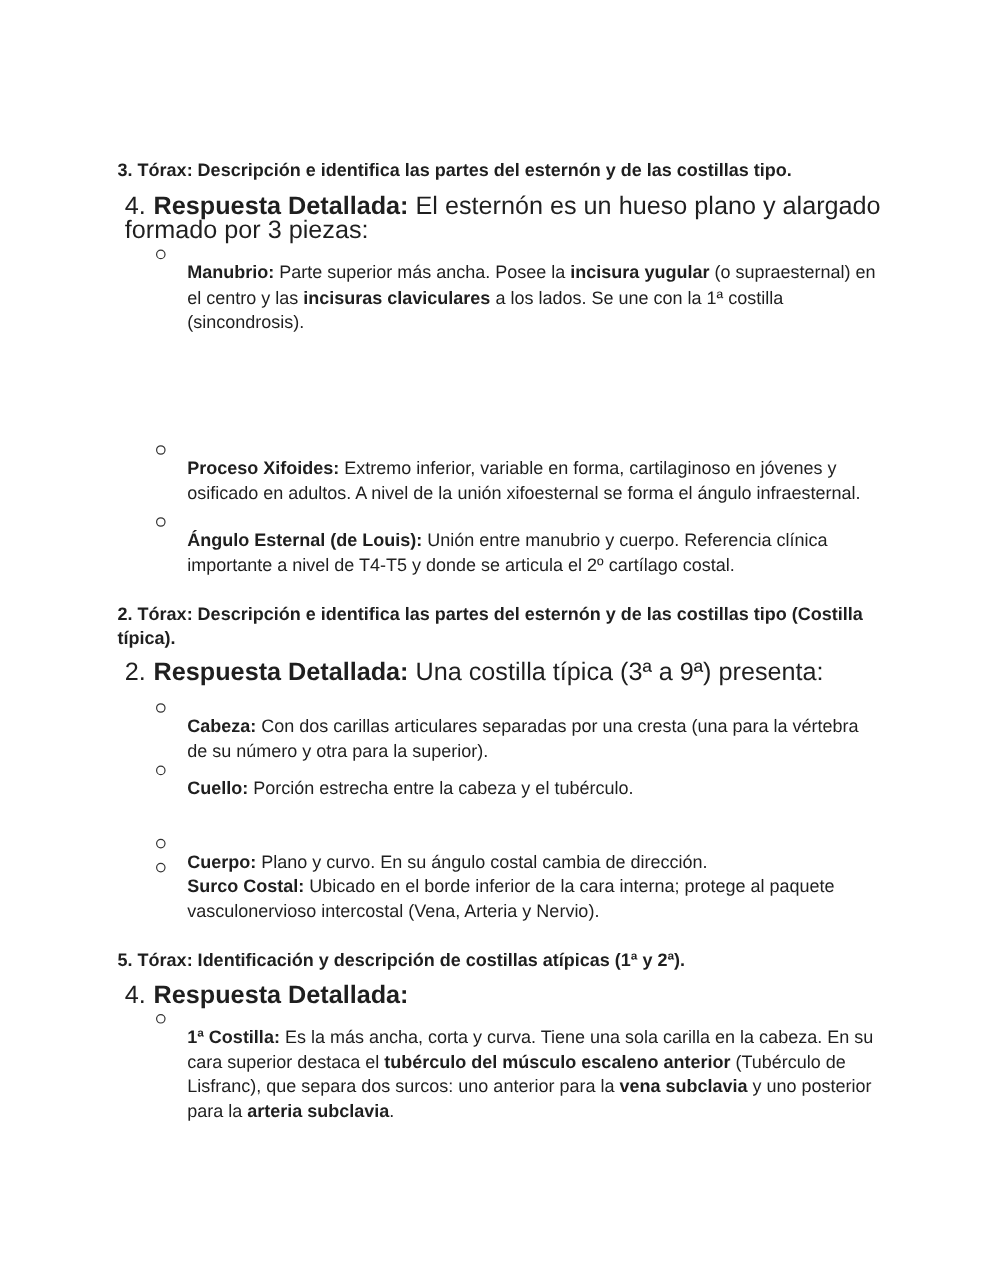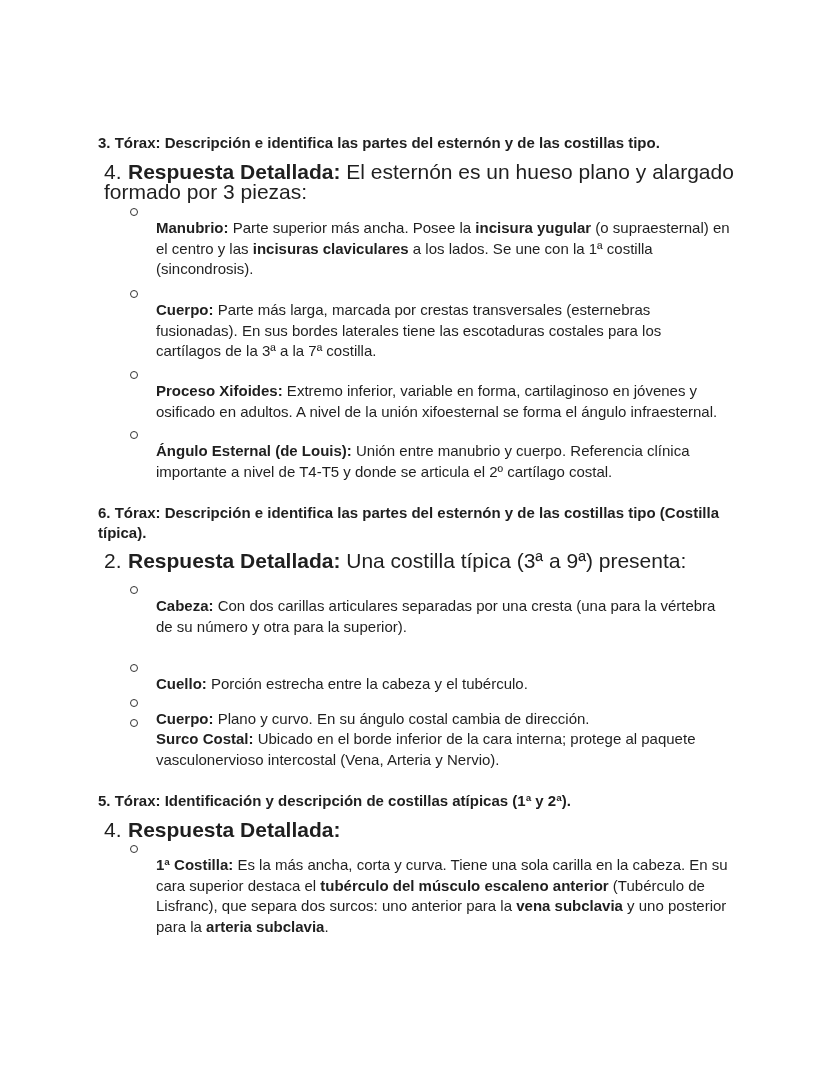--- a/index.html
+++ b/index.html
@@ -35,42 +35,38 @@
 <div class="page">
 
   <div class="heading" style="top:133px">3. Tórax: Descripción e identifica las partes del esternón y de las costillas tipo.</div>
   <div class="num-item" style="top:162px">
     <span class="num">4.</span><span class="b">Respuesta Detallada:</span><span> El esternón es un hueso plano y alargado formado por 3 piezas:</span>
   </div>
   <div class="bullet" style="top:202px">
       <span class="dot"></span>
       <span class="txt"><span class="b">Manubrio:</span><span> Parte superior más ancha. Posee la </span><span class="b">incisura yugular</span><span> (o supraesternal) en el centro y las </span><span class="b">incisuras claviculares</span><span> a los lados. Se une con la 1ª costilla (sincondrosis).</span></span>
     </div>
-  <div class="bullet" style="top:284px">
-      <span class="dot"></span>
-      <span class="txt"><span class="b">Cuerpo:</span><span> Parte más larga, marcada por crestas transversales (esternebras fusionadas). En sus bordes laterales tiene las escotaduras costales para los cartílagos de la 3ª a la 7ª costilla.</span></span>
-    </div>
   <div class="bullet" style="top:365px">
       <span class="dot"></span>
       <span class="txt"><span class="b">Proceso Xifoides:</span><span> Extremo inferior, variable en forma, cartilaginoso en jóvenes y osificado en adultos. A nivel de la unión xifoesternal se forma el ángulo infraesternal.</span></span>
     </div>
   <div class="bullet" style="top:425px">
       <span class="dot"></span>
       <span class="txt"><span class="b">Ángulo Esternal (de Louis):</span><span> Unión entre manubrio y cuerpo. Referencia clínica importante a nivel de T4-T5 y donde se articula el 2º cartílago costal.</span></span>
     </div>
 
-  <div class="heading" style="top:503px">6. Tórax: Descripción e identifica las partes del esternón y de las costillas tipo (Costilla típica).</div>
+  <div class="heading" style="top:503px">2. Tórax: Descripción e identifica las partes del esternón y de las costillas tipo (Costilla típica).</div>
   <div class="num-item" style="top:551px">
     <span class="num">2.</span><span class="b">Respuesta Detallada:</span><span> Una costilla típica (3ª a 9ª) presenta:</span>
   </div>
   <div class="bullet" style="top:580px">
       <span class="dot"></span>
       <span class="txt"><span class="b">Cabeza:</span><span> Con dos carillas articulares separadas por una cresta (una para la vértebra de su número y otra para la superior).</span></span>
     </div>
-  <div class="bullet" style="top:658px">
+  <div class="bullet" style="top:632px">
       <span class="dot"></span>
       <span class="txt"><span class="b">Cuello:</span><span> Porción estrecha entre la cabeza y el tubérculo.</span></span>
     </div>
   <div class="bullet" style="top:693px">
       <span class="dot"></span>
       <span class="txt"><span class="b">Cuerpo:</span><span> Plano y curvo. En su ángulo costal cambia de dirección.</span></span>
     </div>
   <div class="bullet" style="top:713px">
       <span class="dot"></span>
       <span class="txt"><span class="b">Surco Costal:</span><span> Ubicado en el borde inferior de la cara interna; protege al paquete vasculonervioso intercostal (Vena, Arteria y Nervio).</span></span>

